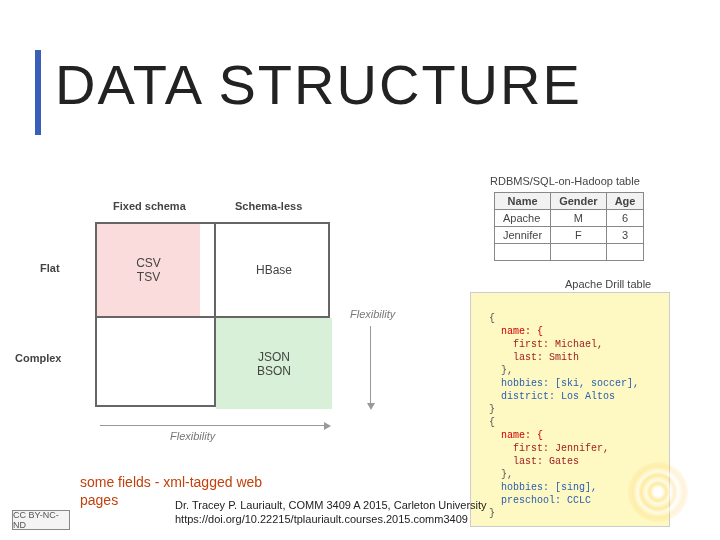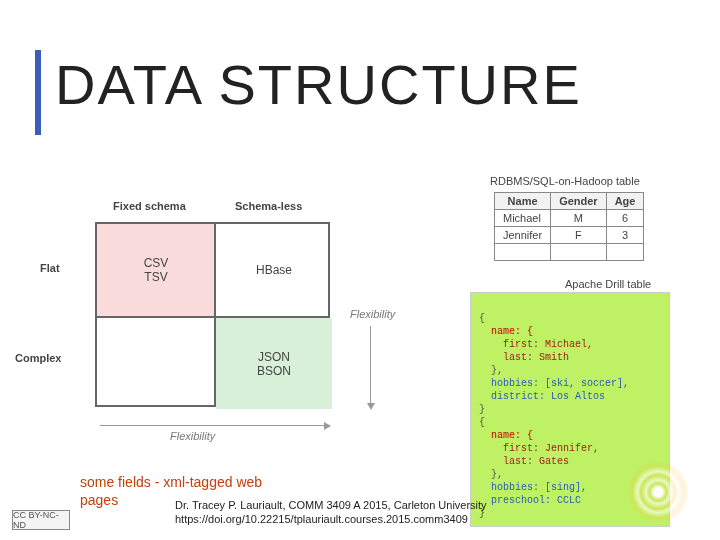--- a/index.html
+++ b/index.html
@@ -82,26 +82,26 @@
     padding: 2px 8px;
     font-weight: normal;
     height: 17px;
   }
   .rdbms-table th { background:#f2f2f2; font-weight:bold; }
 
   
   .drill-label { position:absolute; font-size:11px; color:#444; }
   .json-box {
     position:absolute;
-    background:#bef264;
+    background:#fef9c3;
     border:1px solid #ccc;
     font-family: "Courier New", monospace;
     font-size: 10px;
     color:#555;
-    padding: 6px 8px;
+    padding: 6px 18px;
     white-space: pre;
     line-height: 1.3;
   }
   .jk-name { color:#c00; }
   .jk-sub  { color:#a02020; }
   .jk-val  { color:#2a5db0; }
 
   .cutoff-text {
     position:absolute;
     font-size: 14px;
@@ -135,21 +135,21 @@
 <div class="accent-bar"></div>
 <div class="title">DATA STRUCTURE</div>
 
 <div class="matrix">
   <div class="col-header" style="left:18px; top:-22px;">Fixed schema</div>
   <div class="col-header" style="left:140px; top:-22px;">Schema-less</div>
   <div class="row-label" style="left:-55px; top:40px;">Flat</div>
   <div class="row-label" style="left:-80px; top:130px;">Complex</div>
 
   <div class="grid">
-    <div class="cell pink" style="left:0; top:0; width:118px; height:92px;">CSV
+    <div class="cell pink" style="left:0; top:0; width:103px; height:92px;">CSV
 TSV</div>
     <div class="cell" style="left:119px; top:0; width:116px; height:92px;">HBase</div>
     <div class="cell green" style="left:119px; top:94px; width:116px; height:91px;">JSON
 BSON</div>
     <div class="vline" style="left:117px;"></div>
     <div class="hline" style="top:92px;"></div>
   </div>
 </div>
 
 <div class="flex-label" style="left:350px; top:308px;">Flexibility</div>
@@ -160,21 +160,21 @@
 
 <div class="rdbms-label" style="left:490px; top:175px;">RDBMS/SQL-on-Hadoop table</div>
 <table class="rdbms-table" style="left:470px; top:192px;">
   <tbody>
       <tr>
     <th>Name</th>
     <th>Gender</th>
     <th>Age</th>
   </tr>
   <tr>
-    <td>Michael</td>
+    <td>Apache</td>
     <td style="text-align:center;">M</td>
     <td style="text-align:center;">6</td>
   </tr>
   <tr>
     <td>Jennifer</td>
     <td style="text-align:center;">F</td>
     <td style="text-align:center;">3</td>
   </tr>
   <tr>
     <td>&nbsp;</td>

